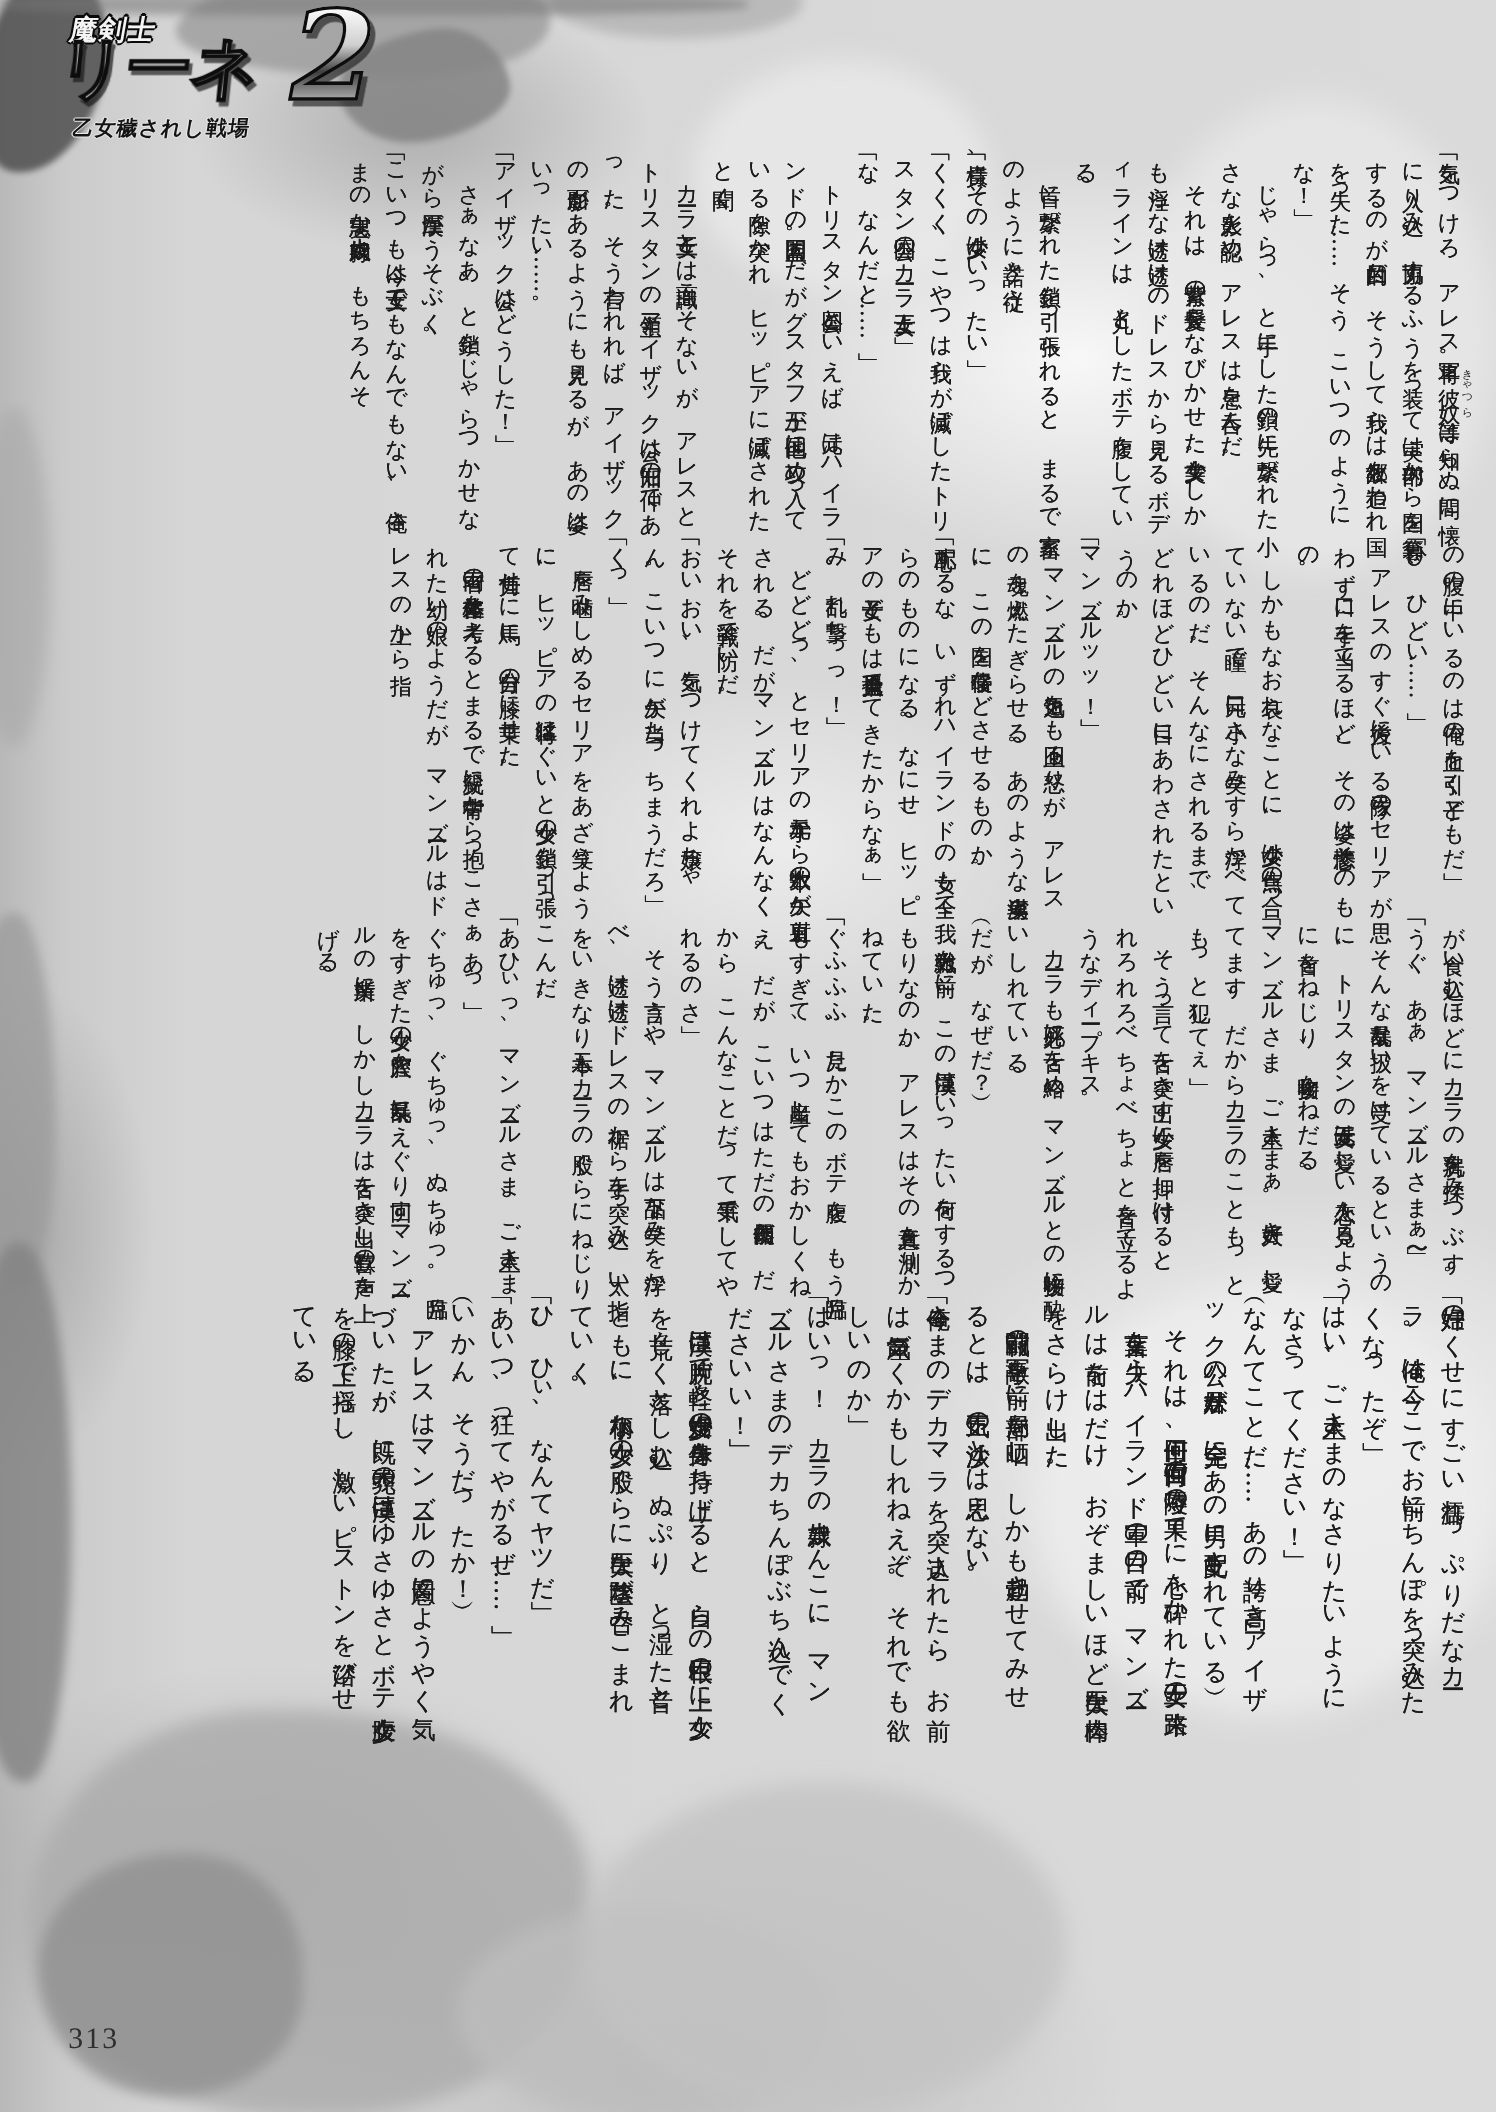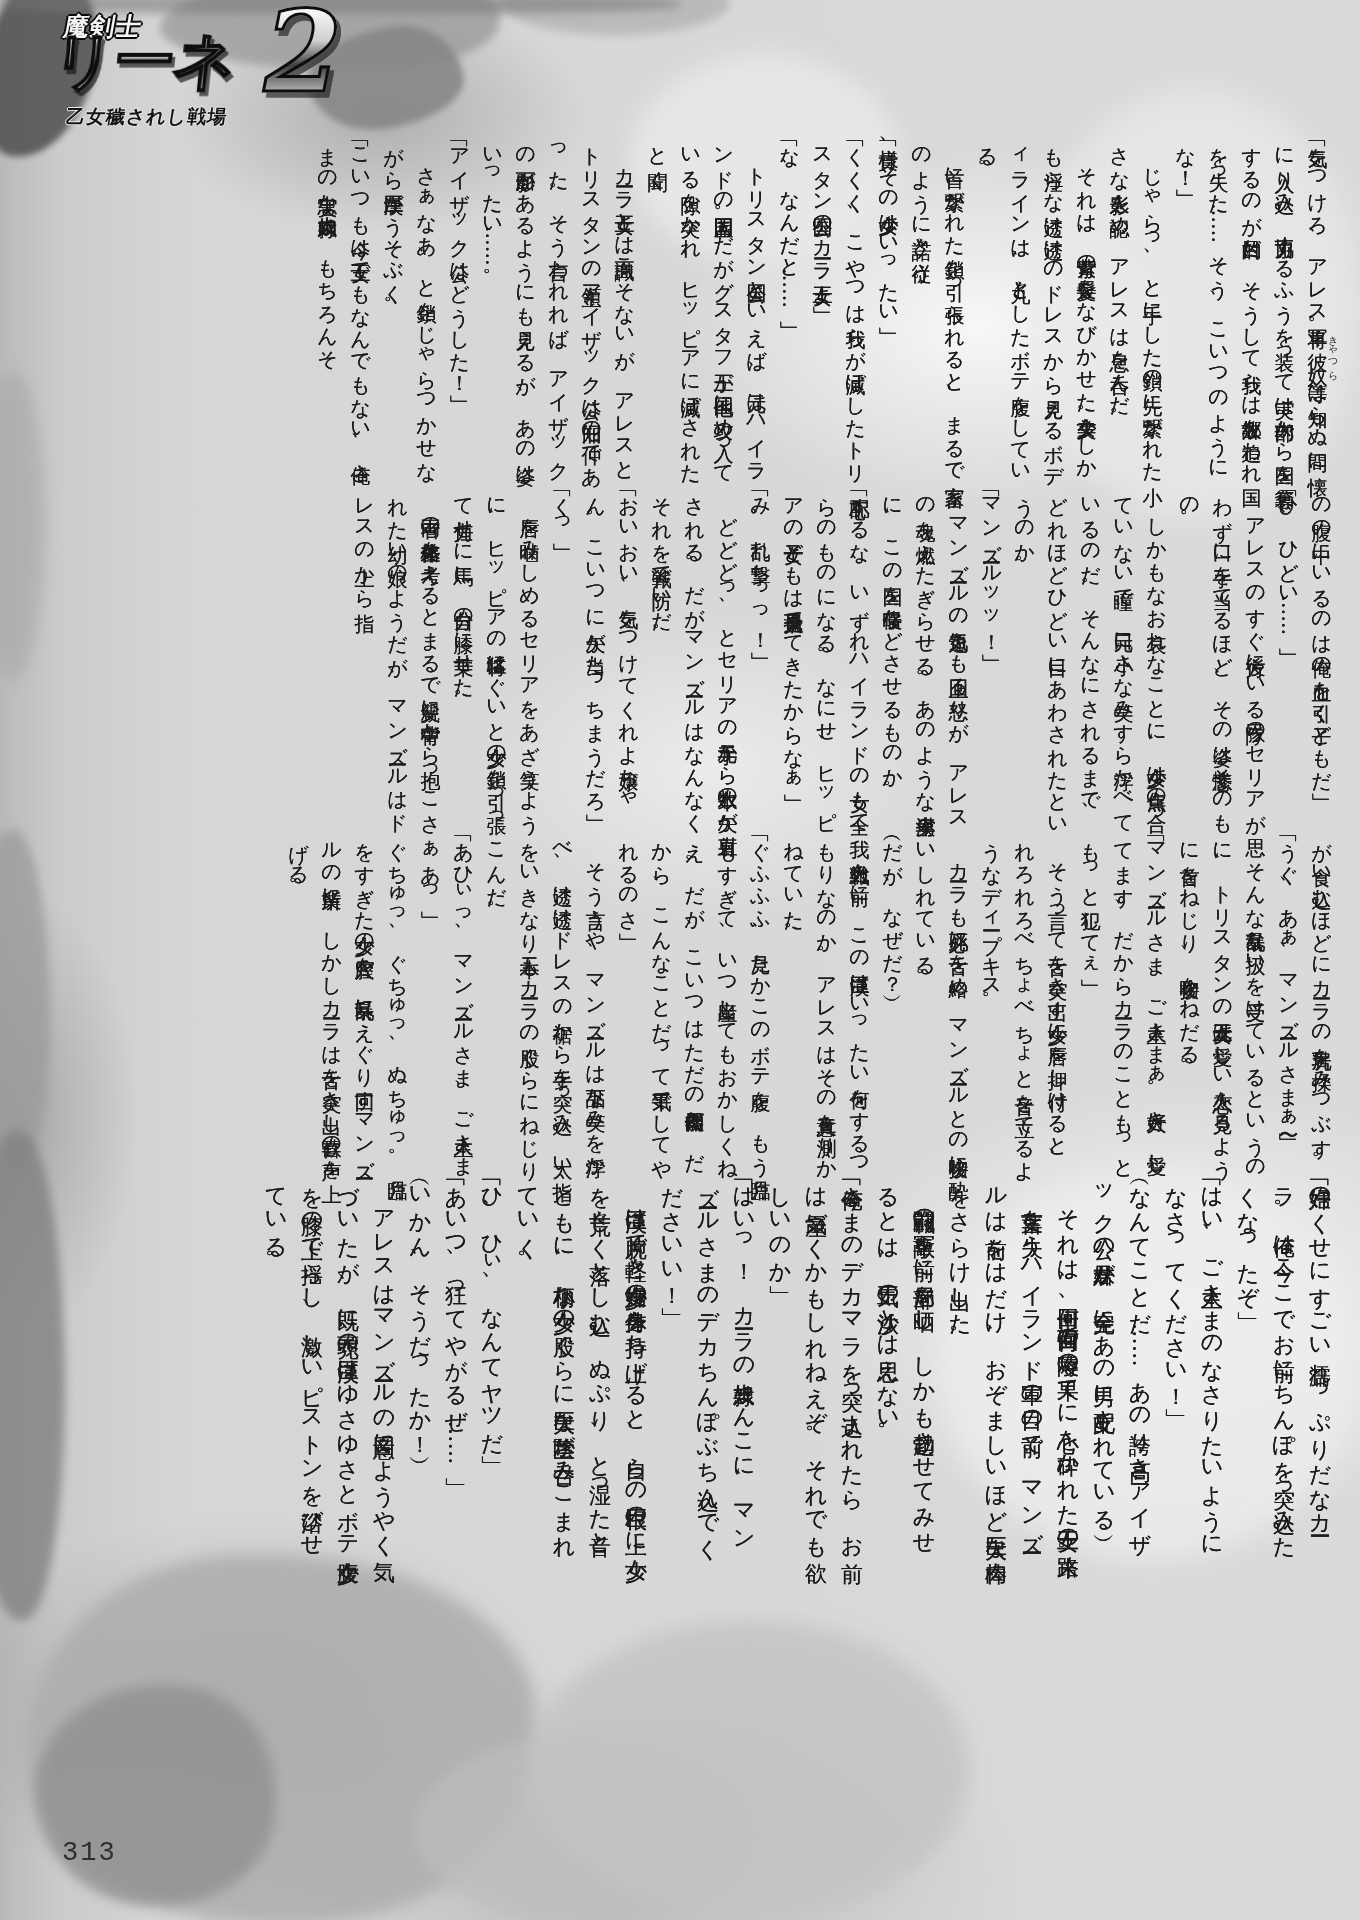--- a/index.html
+++ b/index.html
@@ -77,21 +77,21 @@
   .text-row p{margin:0;padding:0;}
   #row1{top:134px;height:344px;font-size:20px;line-height:33px;}
   #row2{top:484px;height:344px;font-size:20px;line-height:33px;}
   #row3{top:829px;height:344px;font-size:20px;line-height:33px;}
   #row4{top:1172px;height:392px;font-size:22px;line-height:36px;}
   ruby rt{font-size:10px;letter-spacing:0;text-shadow:none;}
 
   .page-number{
     position:absolute;left:62px;top:1838px;z-index:2;
     font-size:27px;color:#2e2e2e;letter-spacing:2px;
-    font-family:Liberation Mono, monospace;
+    font-family:Liberation Serif, serif;
   }
 </style>
 </head>
 <body>
 
 <div class="page">
   <div class="decor">
     <span class="blob" id="b1"></span>
     <span class="blob" id="b2"></span>
     <span class="blob" id="b3"></span>

